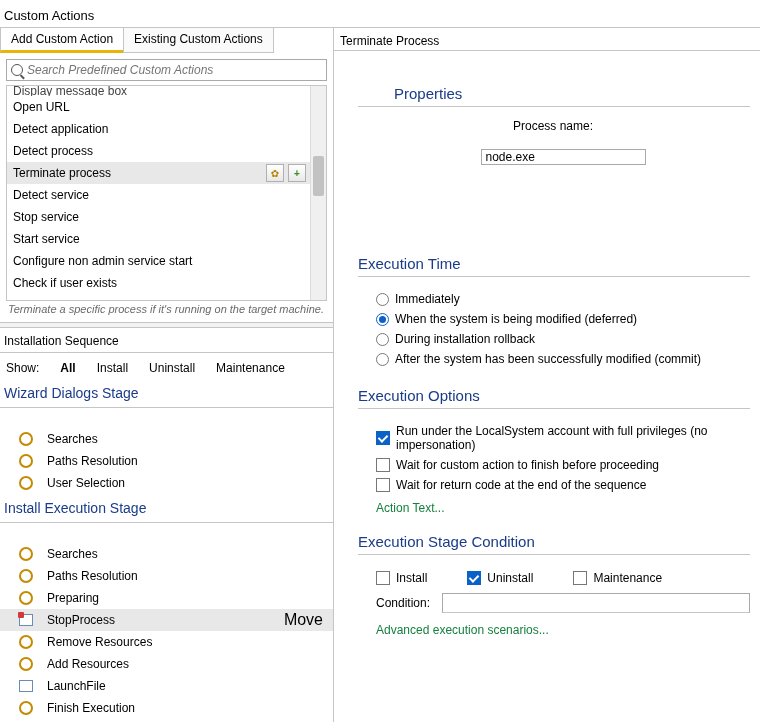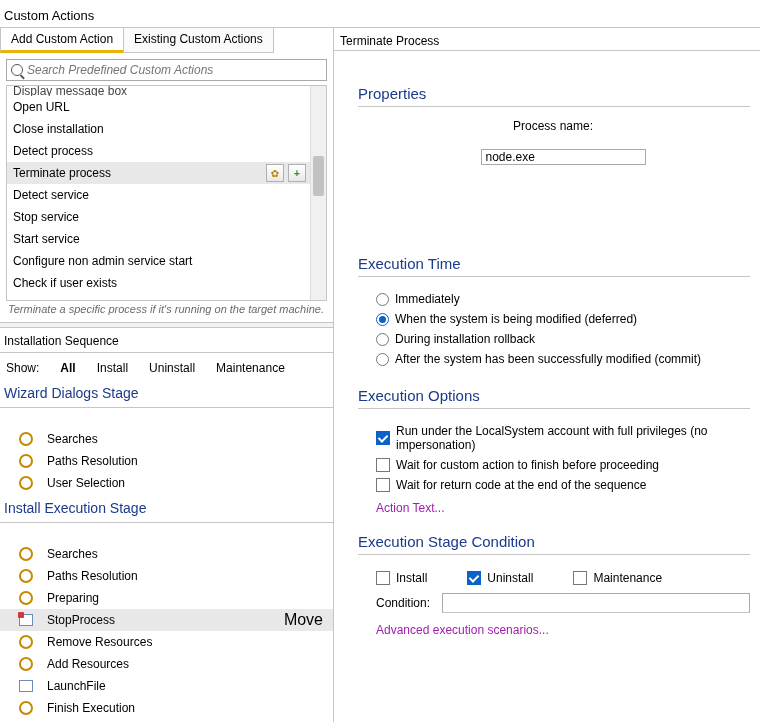--- a/index.html
+++ b/index.html
@@ -260,21 +260,21 @@
     flex:1;
     overflow:hidden;
     padding: 16px 10px 10px 24px;
   }
   .section-h {
     color:#1a3b8a;
     font-size:15px;
     padding-bottom:4px;
     margin-top:18px;
   }
-  .section-h.first { margin-top:18px; }
+  .section-h.first { margin-top:18px;margin-left:36px; }
   .section-sep {
     height:1px; background:#c5c5c5;
     margin-bottom:12px;
   }
   .prop-row {
     display:flex;
     align-items:center;
     gap:16px;
     padding-left:18px;
     flex-direction:column;
@@ -325,21 +325,21 @@
   .radio.checked {
     border-color:#0a62c9;
   }
   .radio.checked::after{
     content:"";
     width:7px;height:7px;
     background:#0a62c9;
     border-radius:50%;
   }
   .link {
-    color:#a21caf;
+    color:#15803d;
     cursor:pointer;
     padding:6px 0 0 18px;
     display:inline-block;
   }
   .cond-row {
     display:flex;
     gap:40px;
     padding:4px 0 6px 18px;
     align-items:center;
   }
@@ -377,21 +377,21 @@
       <div class="search-box">
         <span class="search-icon"></span>
         <input type="text" placeholder="Search Predefined Custom Actions" style="">
       </div>
     </div>
 
     <div class="action-list-wrap">
       <div class="action-list">
         <div class="action-item cutoff">Display message box</div>
         <div class="action-item">Open URL</div>
-        <div class="action-item">Close installation</div>
+        <div class="action-item">Detect application</div>
         <div class="action-item">Detect process</div>
         <div class="action-item selected">
           <span>Terminate process</span>
           <div class="action-btns">
             <div class="mini-btn">
                 <span class="mini-gear">✿</span>
               </div>
             <div class="mini-btn">
                 <span class="mini-plus">+</span>
               </div>

